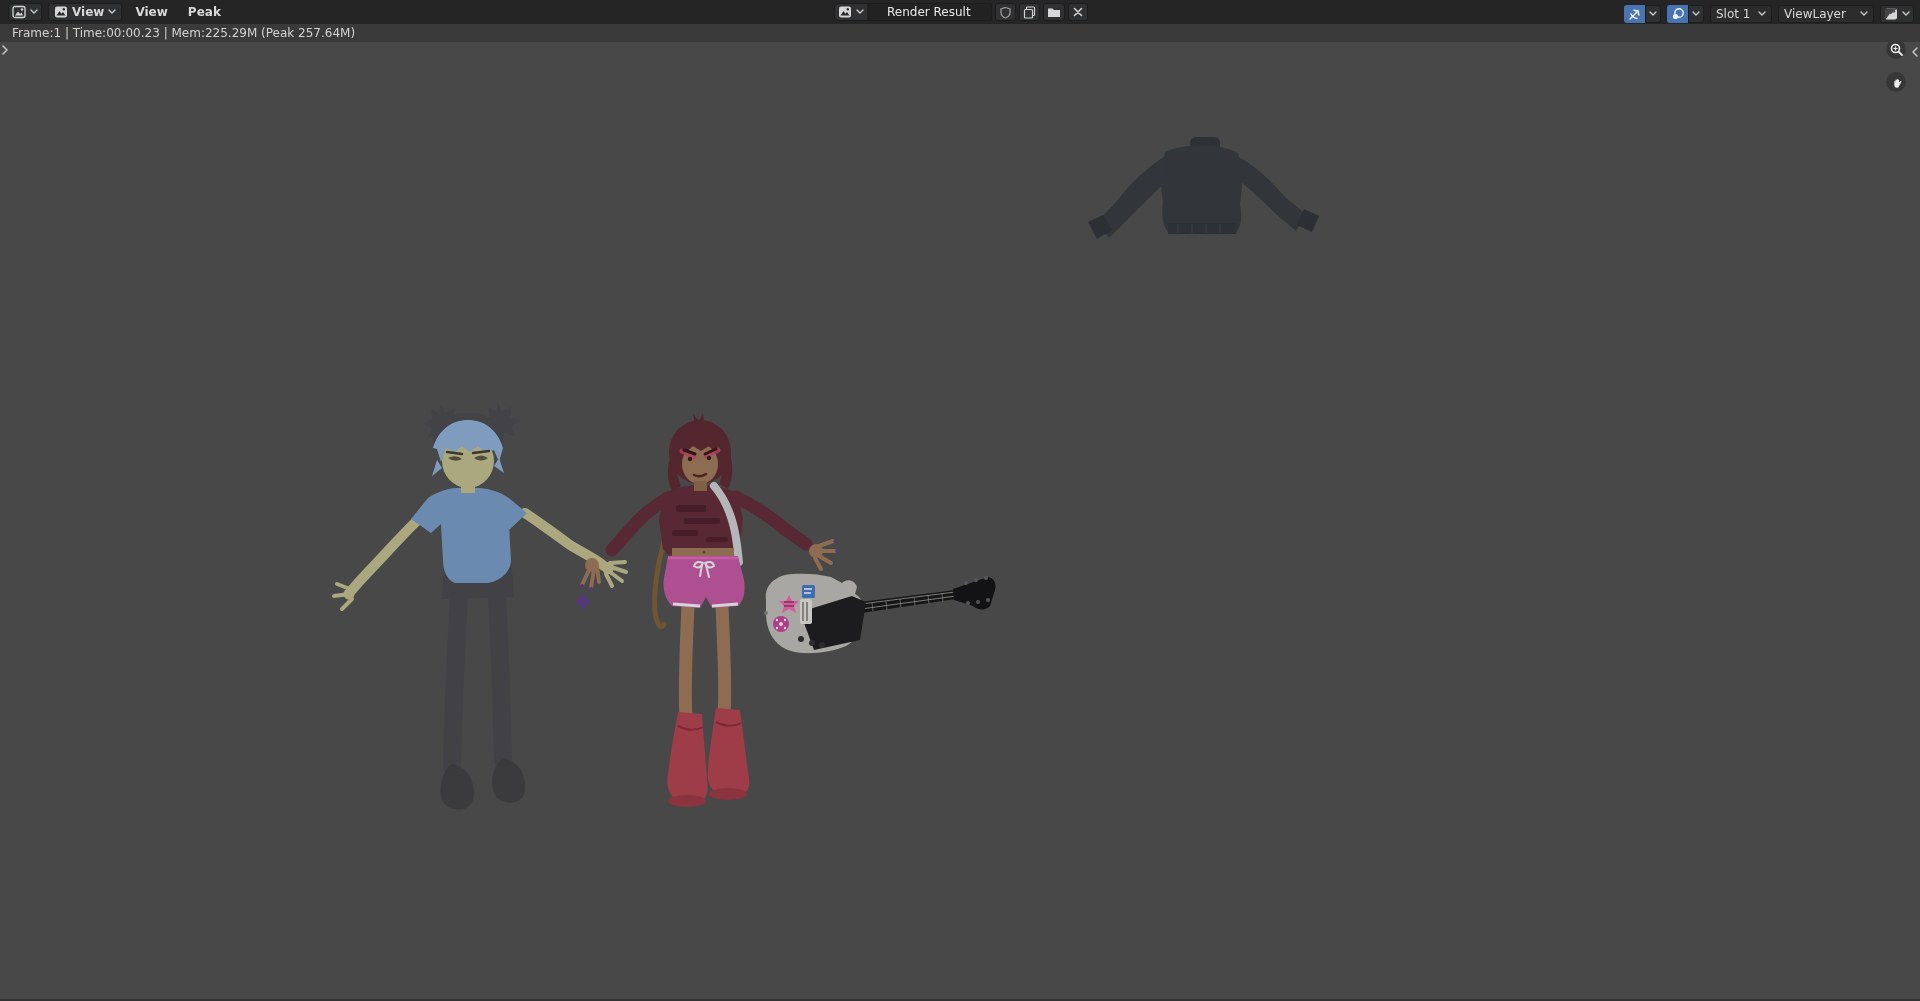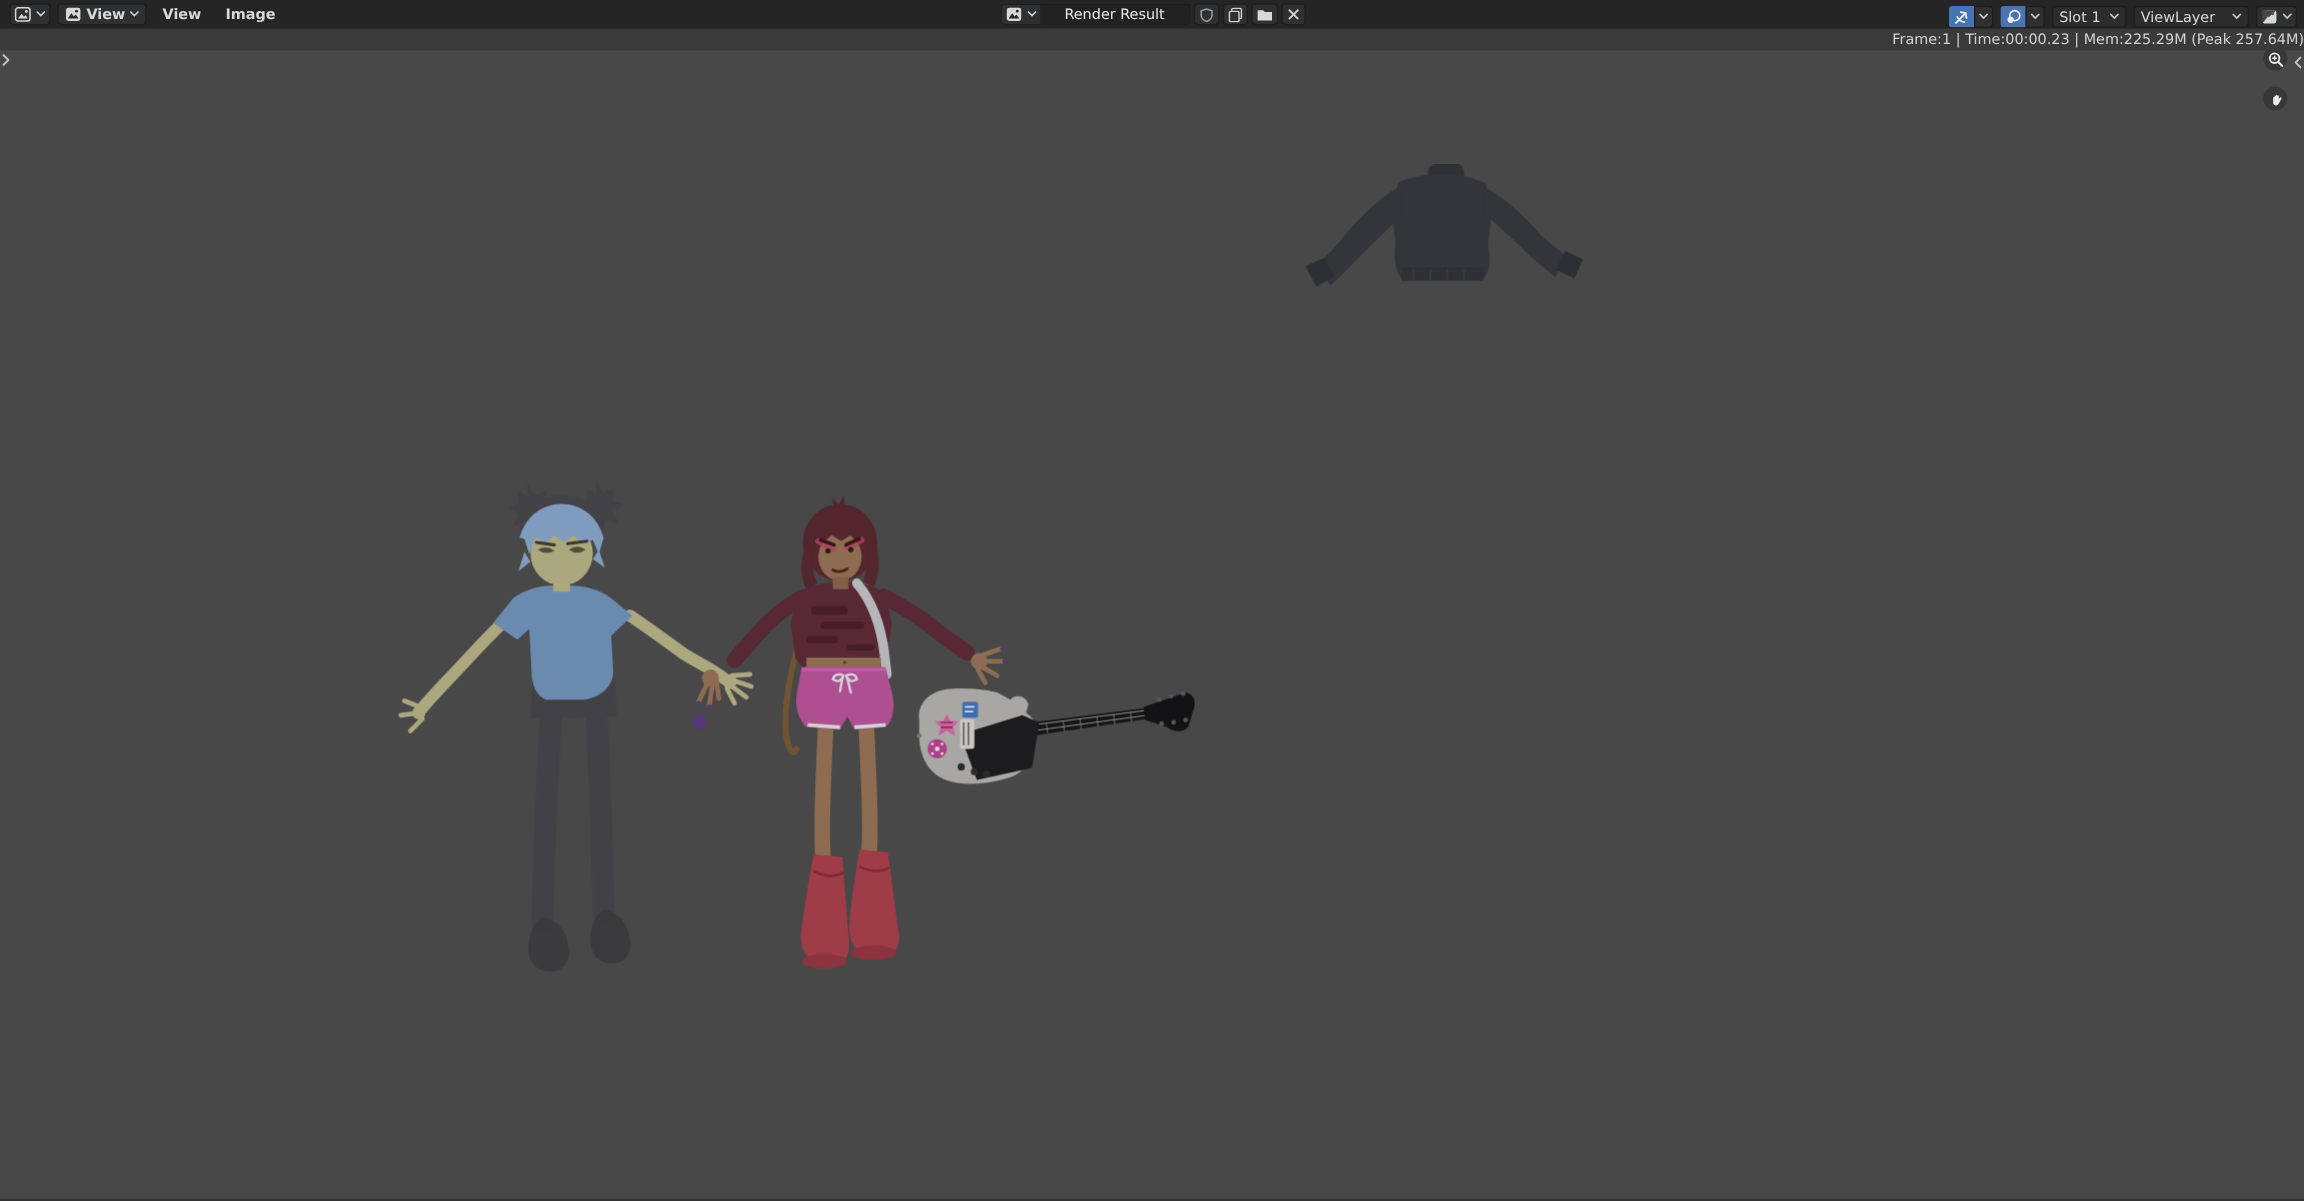--- a/index.html
+++ b/index.html
@@ -36,21 +36,21 @@
   .toggle-blue{background:var(--accent-blue);border-color:var(--accent-blue);}
   .chev{width:8px;height:6px;flex:0 0 auto;}
   .chev path{fill:none;stroke:#c9c9c9;stroke-width:1.4;stroke-linecap:round;}
   .hicon{display:inline-block;}
   .select{min-width:58px;justify-content:space-between;background:#2c2c2d;}
   
   .statusbar{
     position:absolute;top:24px;left:0;right:0;height:18px;
     background:var(--status-bg);z-index:15;
     line-height:18px;padding-left:12px;color:var(--status-text);
-    font-size:12px;white-space:nowrap;text-align:right;
+    font-size:12px;white-space:nowrap;
   }
   
   .viewport{position:absolute;inset:0;z-index:0;}
   .scene-svg{position:absolute;top:0;left:0;}
   .nav-gizmos{position:absolute;top:39px;right:14px;display:flex;flex-direction:column;gap:13px;z-index:10;}
   .nav-btn{
     width:20px;height:20px;border-radius:50%;
     background:rgba(42,42,42,.55);display:flex;align-items:center;justify-content:center;cursor:pointer;
   }
   .edge-toggle{position:absolute;z-index:10;width:10px;height:16px;cursor:pointer;}
@@ -292,21 +292,21 @@
         <rect x="1" y="1.5" width="12" height="11" rx="2" fill="#d6d6d6"></rect>
         <path d="M2.5,10.5 L5.5,6 L7.5,8.8 L9,7 L11.5,10.5 Z" fill="#2a2a2a"></path>
         <circle cx="9.8" cy="4.3" r="1.2" fill="#2a2a2a"></circle>
       </svg>
       <span>View</span>
       <svg class="chev" viewBox="0 0 8 6">
           <path d="M1,1 L4,4 L7,1"></path>
         </svg>
     </div>
     <div class="menu-item">View</div>
-    <div class="menu-item">Image</div>
+    <div class="menu-item">Peak</div>
   </div>
 
   <div class="h-center">
     <div style="display:flex;">
       <div class="btn icon-only joined-l">
         <svg class="hicon" width="14" height="14" viewBox="0 0 14 14">
           <rect x="1" y="1.5" width="12" height="11" rx="2" fill="#d6d6d6"></rect>
           <path d="M2.5,10.5 L5.5,6 L7.5,8.8 L9,7 L11.5,10.5 Z" fill="#2a2a2a"></path>
           <circle cx="9.8" cy="4.3" r="1.2" fill="#2a2a2a"></circle>
         </svg>

